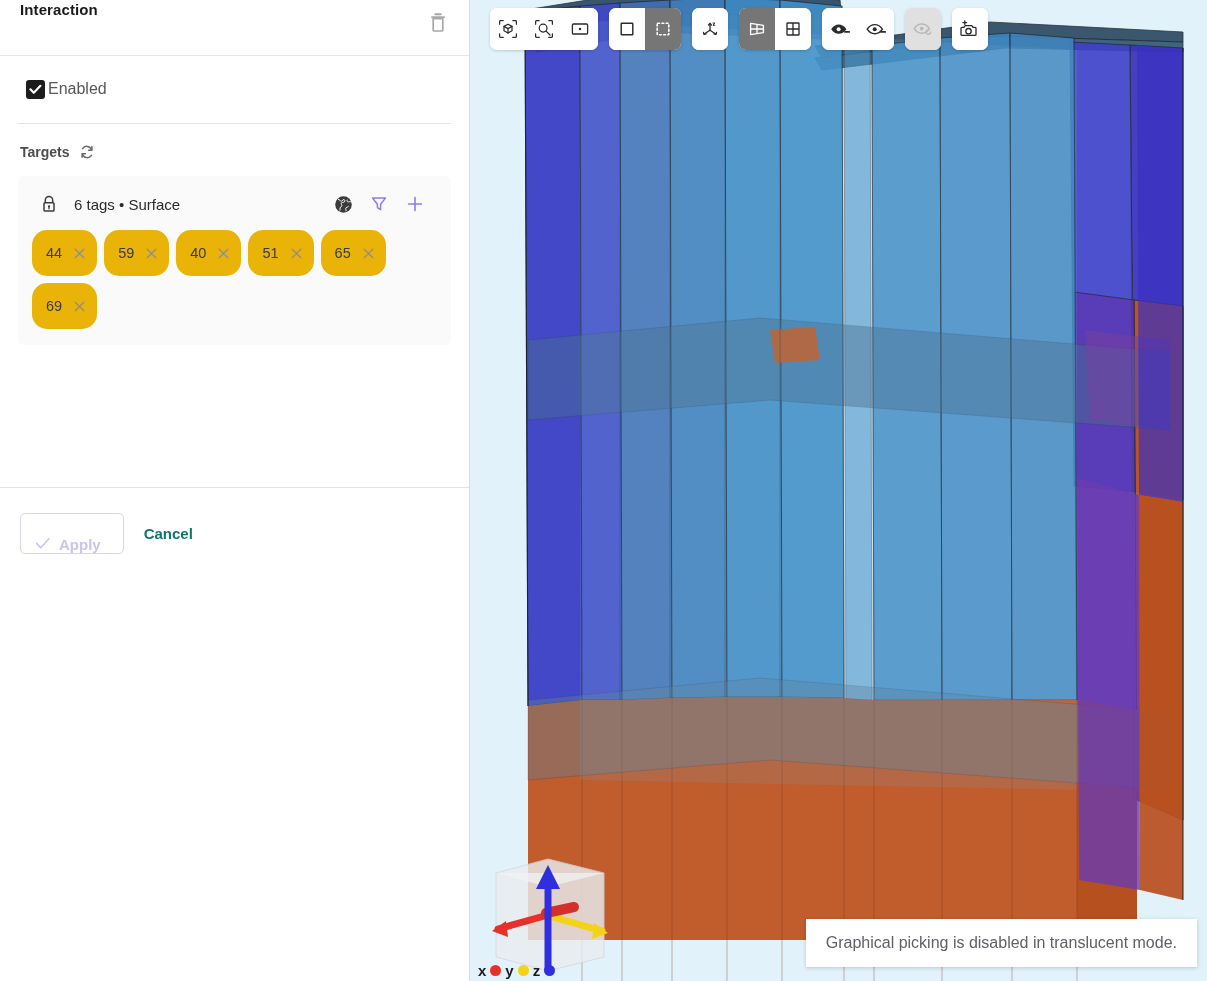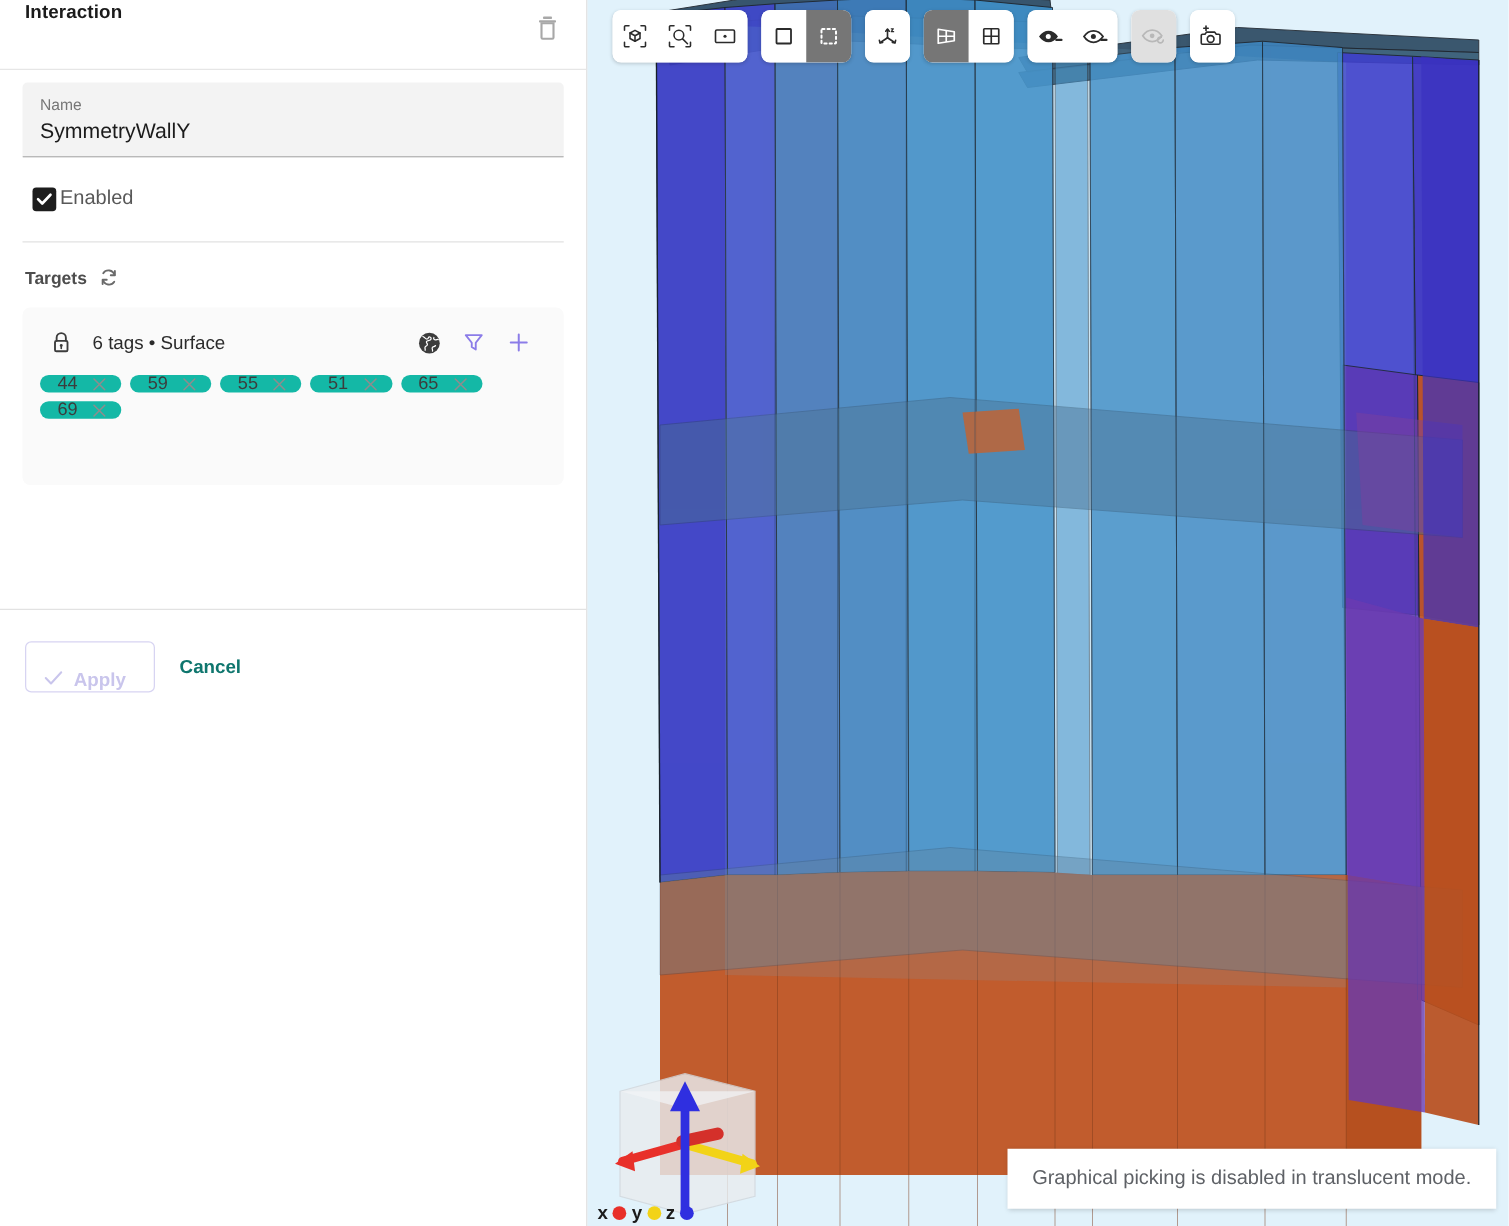--- a/index.html
+++ b/index.html
@@ -157,22 +157,22 @@
 
   .chips {
     display: flex;
     flex-wrap: wrap;
     gap: 7px;
     margin-top: 12px;
   }
   .chip {
     display: flex;
     align-items: center;
-    height: 14px;
-    background: #14b8a6;
+    height: 46px;
+    background: #eab308;
     border-radius: 15px;
     padding: 0 9px 0 14px;
     cursor: default;
     text-align: right;
   }
   .chip-label {
     font-size: 14.5px;
     color: #3c3c3c;
     line-height: 30px;
   }
@@ -312,24 +312,20 @@
       <div class="panel-title">Interaction</div>
       <div class="trash-btn" title="Delete">
         <svg width="18" height="20" viewBox="0 0 18 20" fill="none">
           <rect x="5.5" y="1.2" width="7" height="2.0" rx="0.5" fill="#a8a8a8"></rect>
           <rect x="2.2" y="4.2" width="13.6" height="1.8" rx="0.6" fill="#a8a8a8"></rect>
           <path d="M4.2 6.6h9.6v11.4a1 1 0 0 1-1 1H5.2a1 1 0 0 1-1-1z" stroke="#a8a8a8" stroke-width="1.7" fill="none"></path>
         </svg>
       </div>
     </div>
 
-    <div class="field-wrap">
-      <div class="field-label">Name</div>
-      <input class="field-value" type="text" value="SymmetryWallY" style="">
-    </div>
 
     <div class="check-row">
       <span class="cbox">
         <svg width="13" height="11" viewBox="0 0 13 11">
           <path d="M1.4 5.3 L4.8 8.8 L11.4 1.8" stroke="#ffffff" stroke-width="2.1" fill="none" stroke-linecap="round" stroke-linejoin="round"></path>
         </svg>
       </span>
       <span class="check-label">Enabled</span>
     </div>
 
@@ -392,21 +388,21 @@
         </span>
         <span class="chip">
           <span class="chip-label">59</span>
           <span class="chip-x">
             <svg width="13" height="13" viewBox="0 0 13 13">
                 <path d="M2.2 2.2 L10.8 10.8 M10.8 2.2 L2.2 10.8" stroke="#8d8d8d" stroke-width="1.25" stroke-linecap="round"></path>
               </svg>
           </span>
         </span>
         <span class="chip">
-          <span class="chip-label">55</span>
+          <span class="chip-label">40</span>
           <span class="chip-x">
             <svg width="13" height="13" viewBox="0 0 13 13">
                 <path d="M2.2 2.2 L10.8 10.8 M10.8 2.2 L2.2 10.8" stroke="#8d8d8d" stroke-width="1.25" stroke-linecap="round"></path>
               </svg>
           </span>
         </span>
         <span class="chip">
           <span class="chip-label">51</span>
           <span class="chip-x">
             <svg width="13" height="13" viewBox="0 0 13 13">

